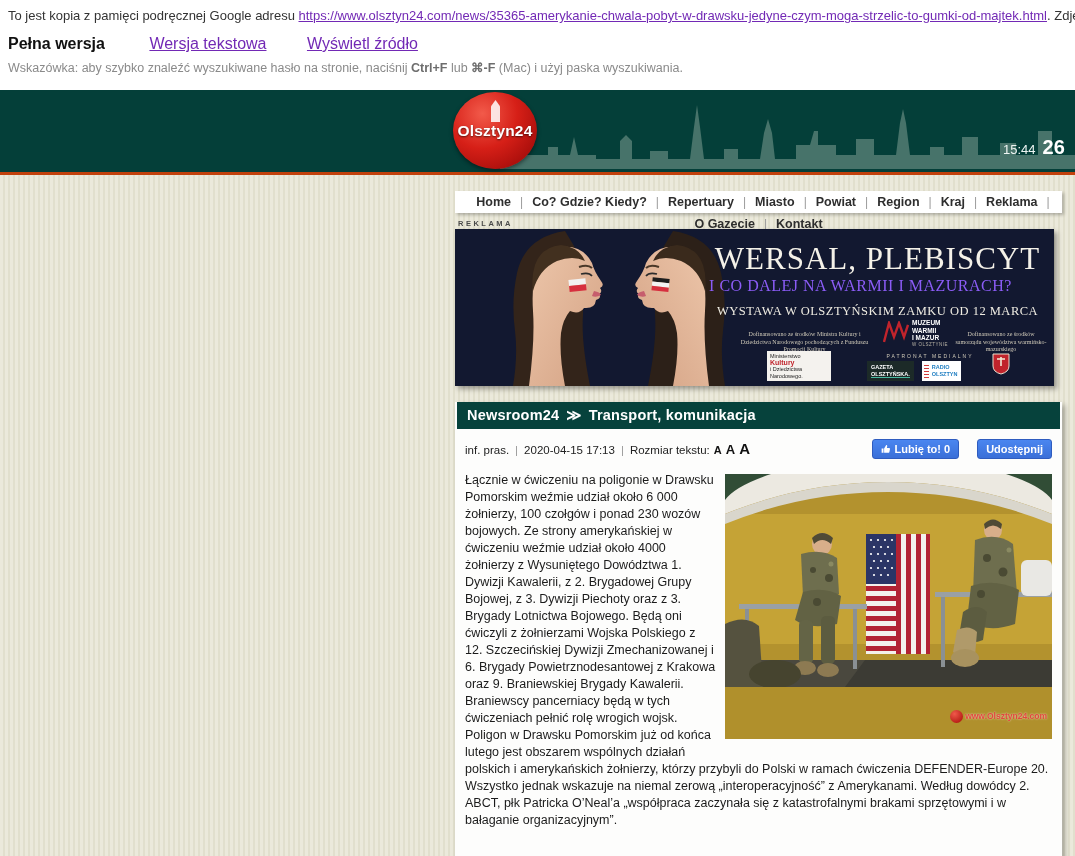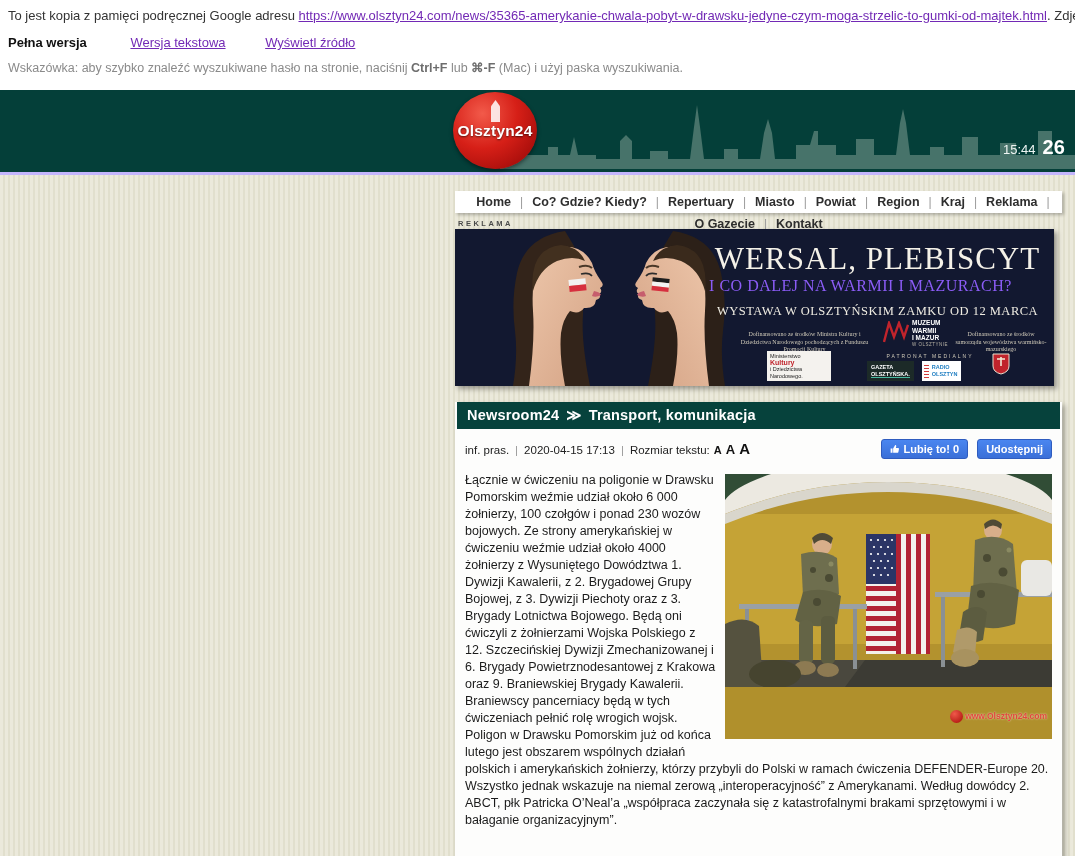--- a/index.html
+++ b/index.html
@@ -4,28 +4,28 @@
 <style>
   * { margin:0; padding:0; box-sizing:border-box; }
   html,body { background:#fff; }
   body { font-family:"Liberation Sans", sans-serif; }
   .viewport{ position:relative; width:1075px; height:856px; overflow:hidden; background:#fff; }
 
   
   .cache-banner{ position:absolute; top:0; left:0; width:1075px; height:90px; background:#fff; }
   .cache-line1{ position:absolute; top:8px; left:8px; width:1200px; font-size:13px; color:#333; white-space:nowrap; }
   .cache-url{ color:#7229b5; text-decoration:underline; cursor:pointer; }
-  .cache-tabs{ position:absolute; top:35px; left:8px; font-size:13px; white-space:nowrap; }
+  .cache-tabs{ position:absolute; top:35px; left:8px; font-size:16px; white-space:nowrap; }
   .cache-tabs .tab-current{ font-weight:bold; color:#111; margin-right:40px; }
   .cache-tabs a{ color:#7229b5; text-decoration:underline; margin-right:36px; cursor:pointer; }
   .cache-hint{ position:absolute; top:60px; left:8px; font-size:12.5px; color:#8a8a8a; white-space:nowrap; }
   .cache-hint b{ color:#6d6d6d; }
 
   
-  .site-header{ position:absolute; top:90px; left:0; width:1075px; height:85px; background:#043f39; border-bottom:3px solid #c4b5fd; }
+  .site-header{ position:absolute; top:90px; left:0; width:1075px; height:85px; background:#043f39; border-bottom:3px solid #c2410c; }
   .skyline{ position:absolute; right:0; bottom:3px; }
   .logo{ position:absolute; left:453px; top:2px; width:84px; height:77px; border-radius:50%;
          background:radial-gradient(circle at 35% 28%, #f25a4a 0%, #d61f17 45%, #8f0505 100%);
          box-shadow:0 2px 4px rgba(0,0,0,.45); display:flex; align-items:center; justify-content:center; cursor:pointer; }
   .logo .tower{ position:absolute; top:8px; left:38px; width:9px; height:22px; background:rgba(255,255,255,.85);
                 clip-path:polygon(50% 0,100% 28%,100% 100%,0 100%,0 28%); }
   .logo span{ position:relative; color:#fff; font-weight:bold; font-size:15.5px; text-shadow:0 1px 2px rgba(0,0,0,.6); letter-spacing:.2px; }
   .clock{ position:absolute; left:1003px; top:46px; white-space:nowrap; color:#eef5f3; }
   .clock .t{ font-size:13px; }
   .clock .d{ font-size:20px; font-weight:bold; color:#fff; margin-left:7px; }
@@ -80,21 +80,21 @@
   .breadcrumb{ margin:2px; height:27px; background:#06423c; color:#fff; line-height:27px; padding-left:10px;
                font-size:14.5px; font-weight:bold; letter-spacing:.2px; }
   .breadcrumb .sep{ margin:0 7px; font-weight:bold; }
   .breadcrumb a{ color:#fff; text-decoration:none; cursor:pointer; }
 
   .meta-row{ position:relative; margin:10px 10px 0 10px; height:22px; }
   .meta-left{ font-size:11.5px; color:#222; line-height:20px; }
   .meta-left .pipe{ color:#999; margin:0 6px; }
   .size-a{ font-weight:bold; color:#111; margin-left:4px; cursor:pointer; }
   .a1{ font-size:11px; } .a2{ font-size:13px; } .a3{ font-size:15px; }
-  .fb-buttons{ position:absolute; right:0; top:0; display:flex; gap:9px; }
+  .fb-buttons{ position:absolute; right:0; top:0; display:flex; gap:18px; }
   .fb-btn{ height:20px; background:linear-gradient(#4a86f0,#3a6fd8); border:1px solid #2f5cbf; border-radius:3px;
            color:#fff; font-size:11px; font-weight:bold; line-height:18px; padding:0 8px; display:flex; align-items:center; gap:4px; cursor:pointer; }
 
   .article-title{ margin:8px 10px 0 10px; font-family:"Liberation Serif", serif; font-size:29px; line-height:34px;
                   font-weight:600; color:#060606; }
 
   .article-body{ margin:11px 10px 0 10px; font-size:12.5px; line-height:17px; color:#1b1b1b; }
   .article-body p{ margin:0; }
   .photo{ position:relative; float:right; width:327px; height:265px; margin:2px 0 6px 9px; background:#b0902c; }
   .wm{ position:absolute; right:5px; bottom:14px; display:flex; align-items:center; gap:2px; }

